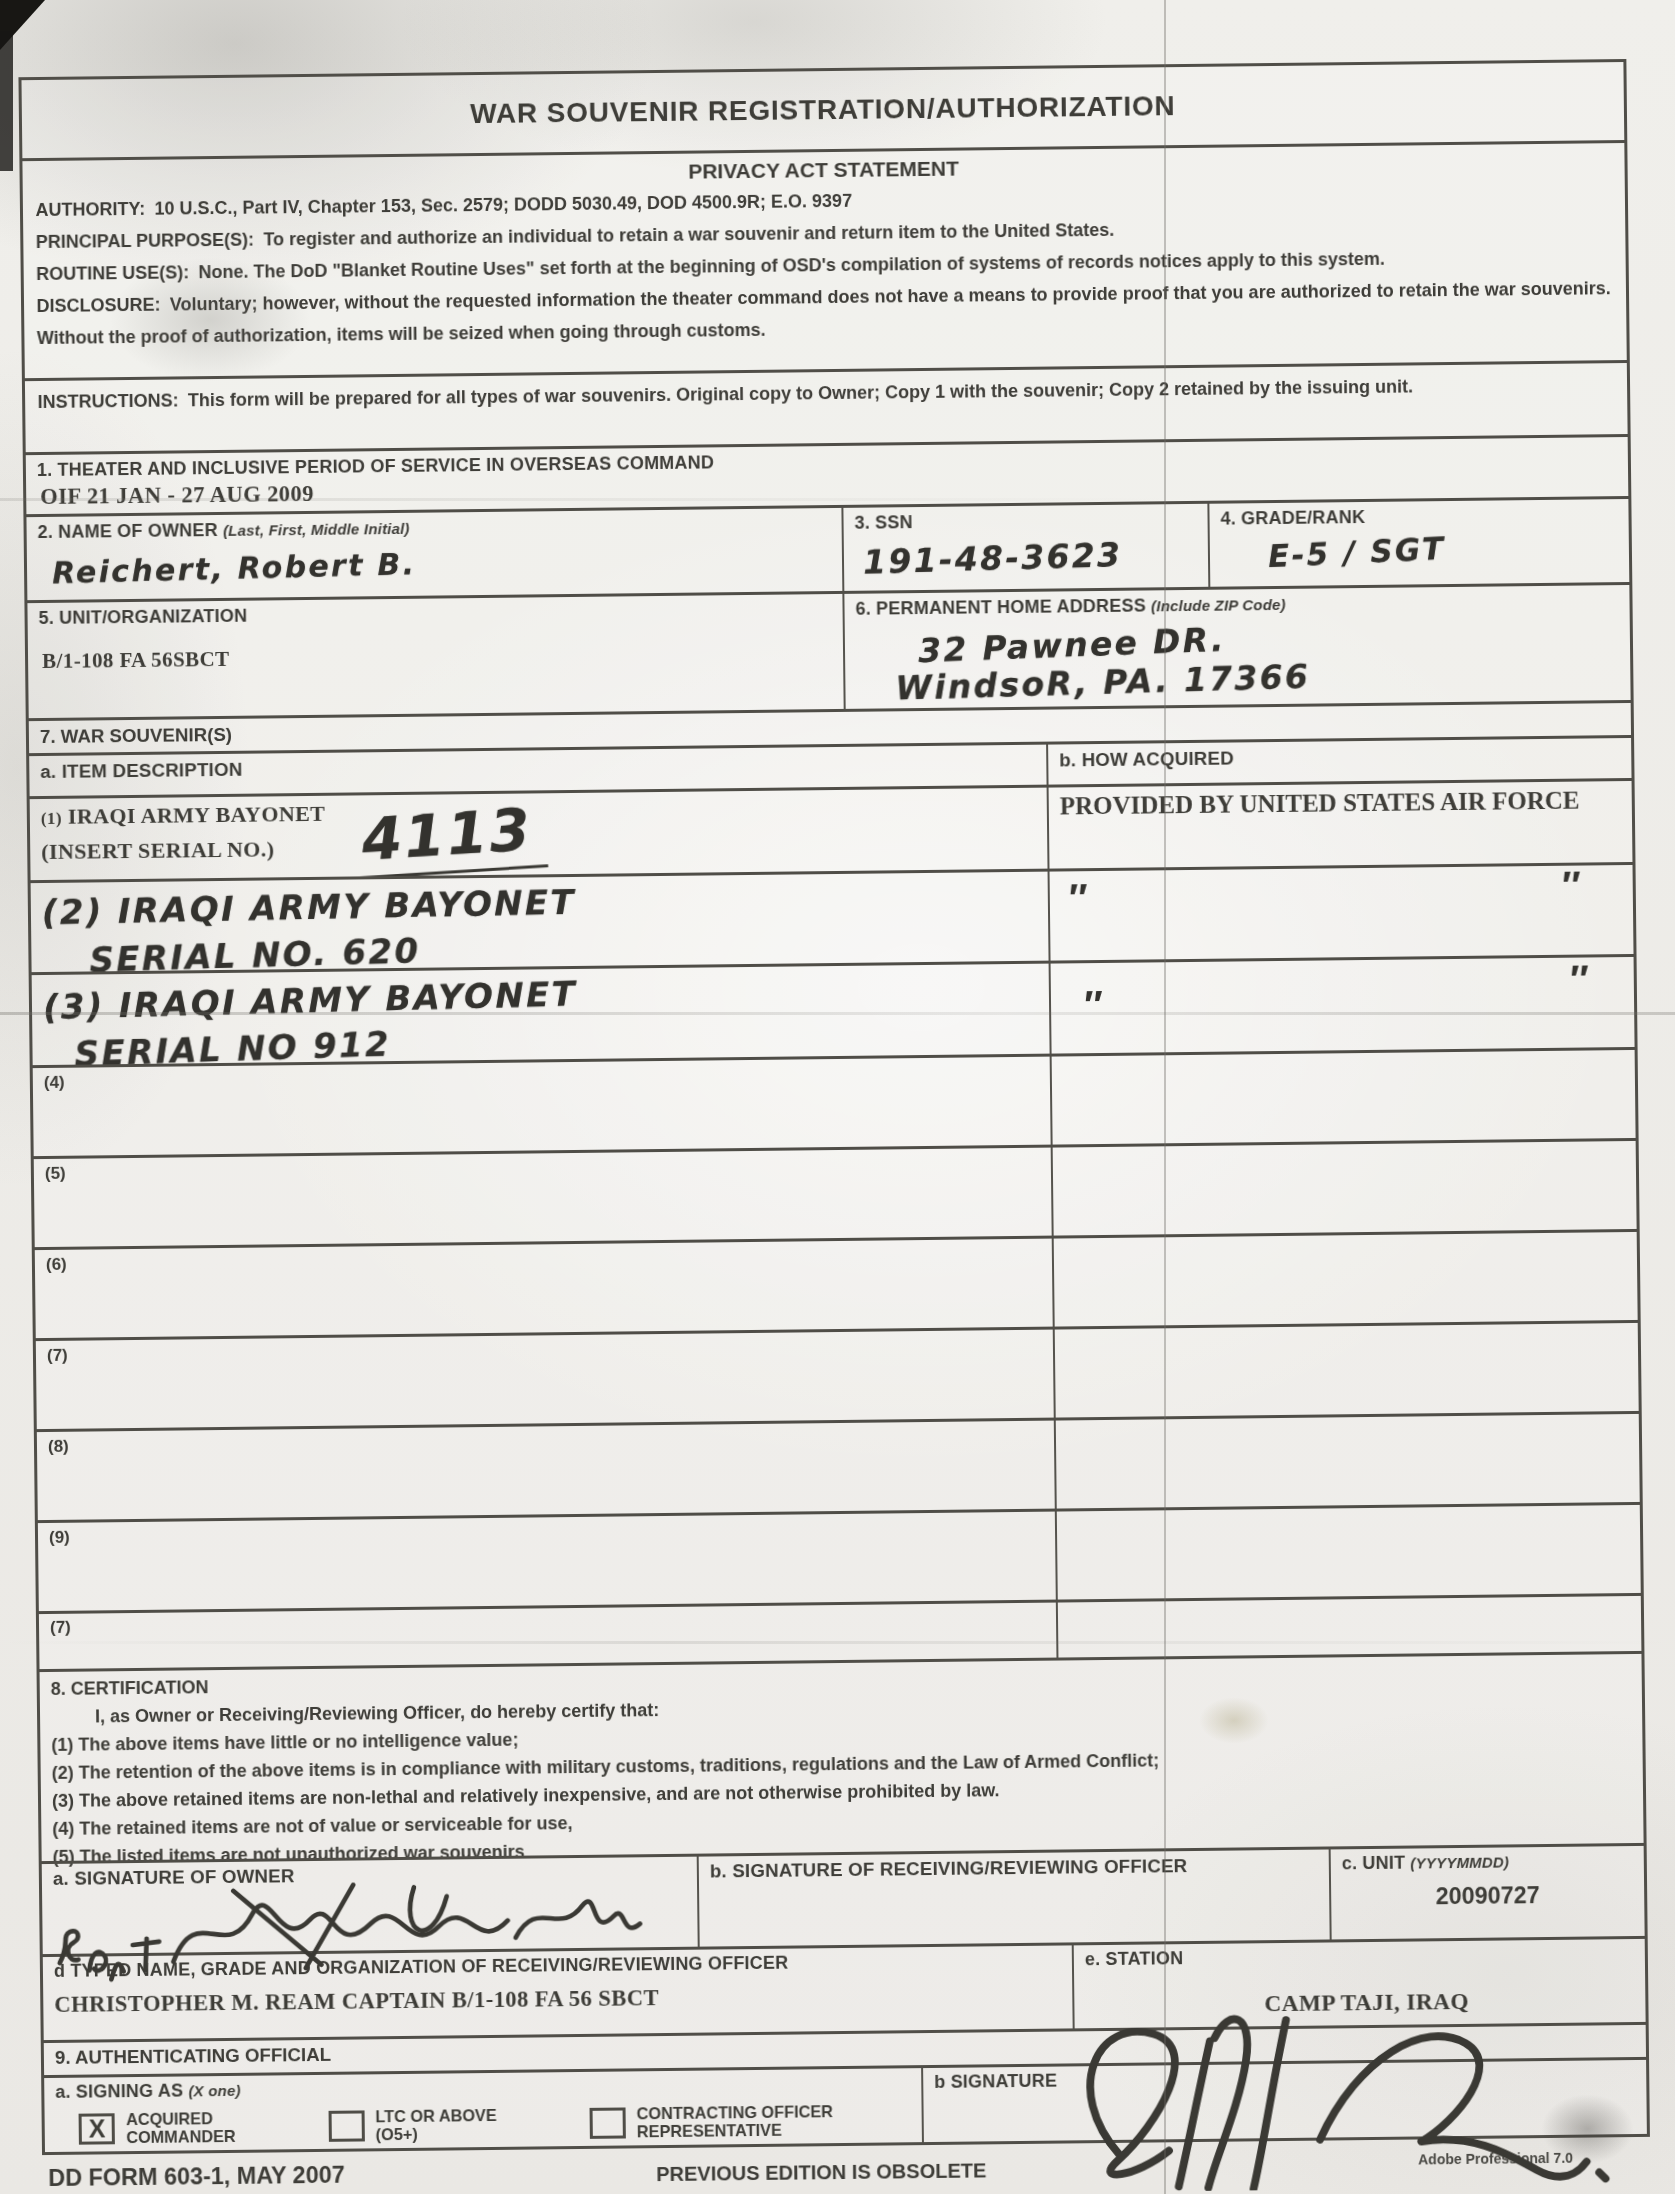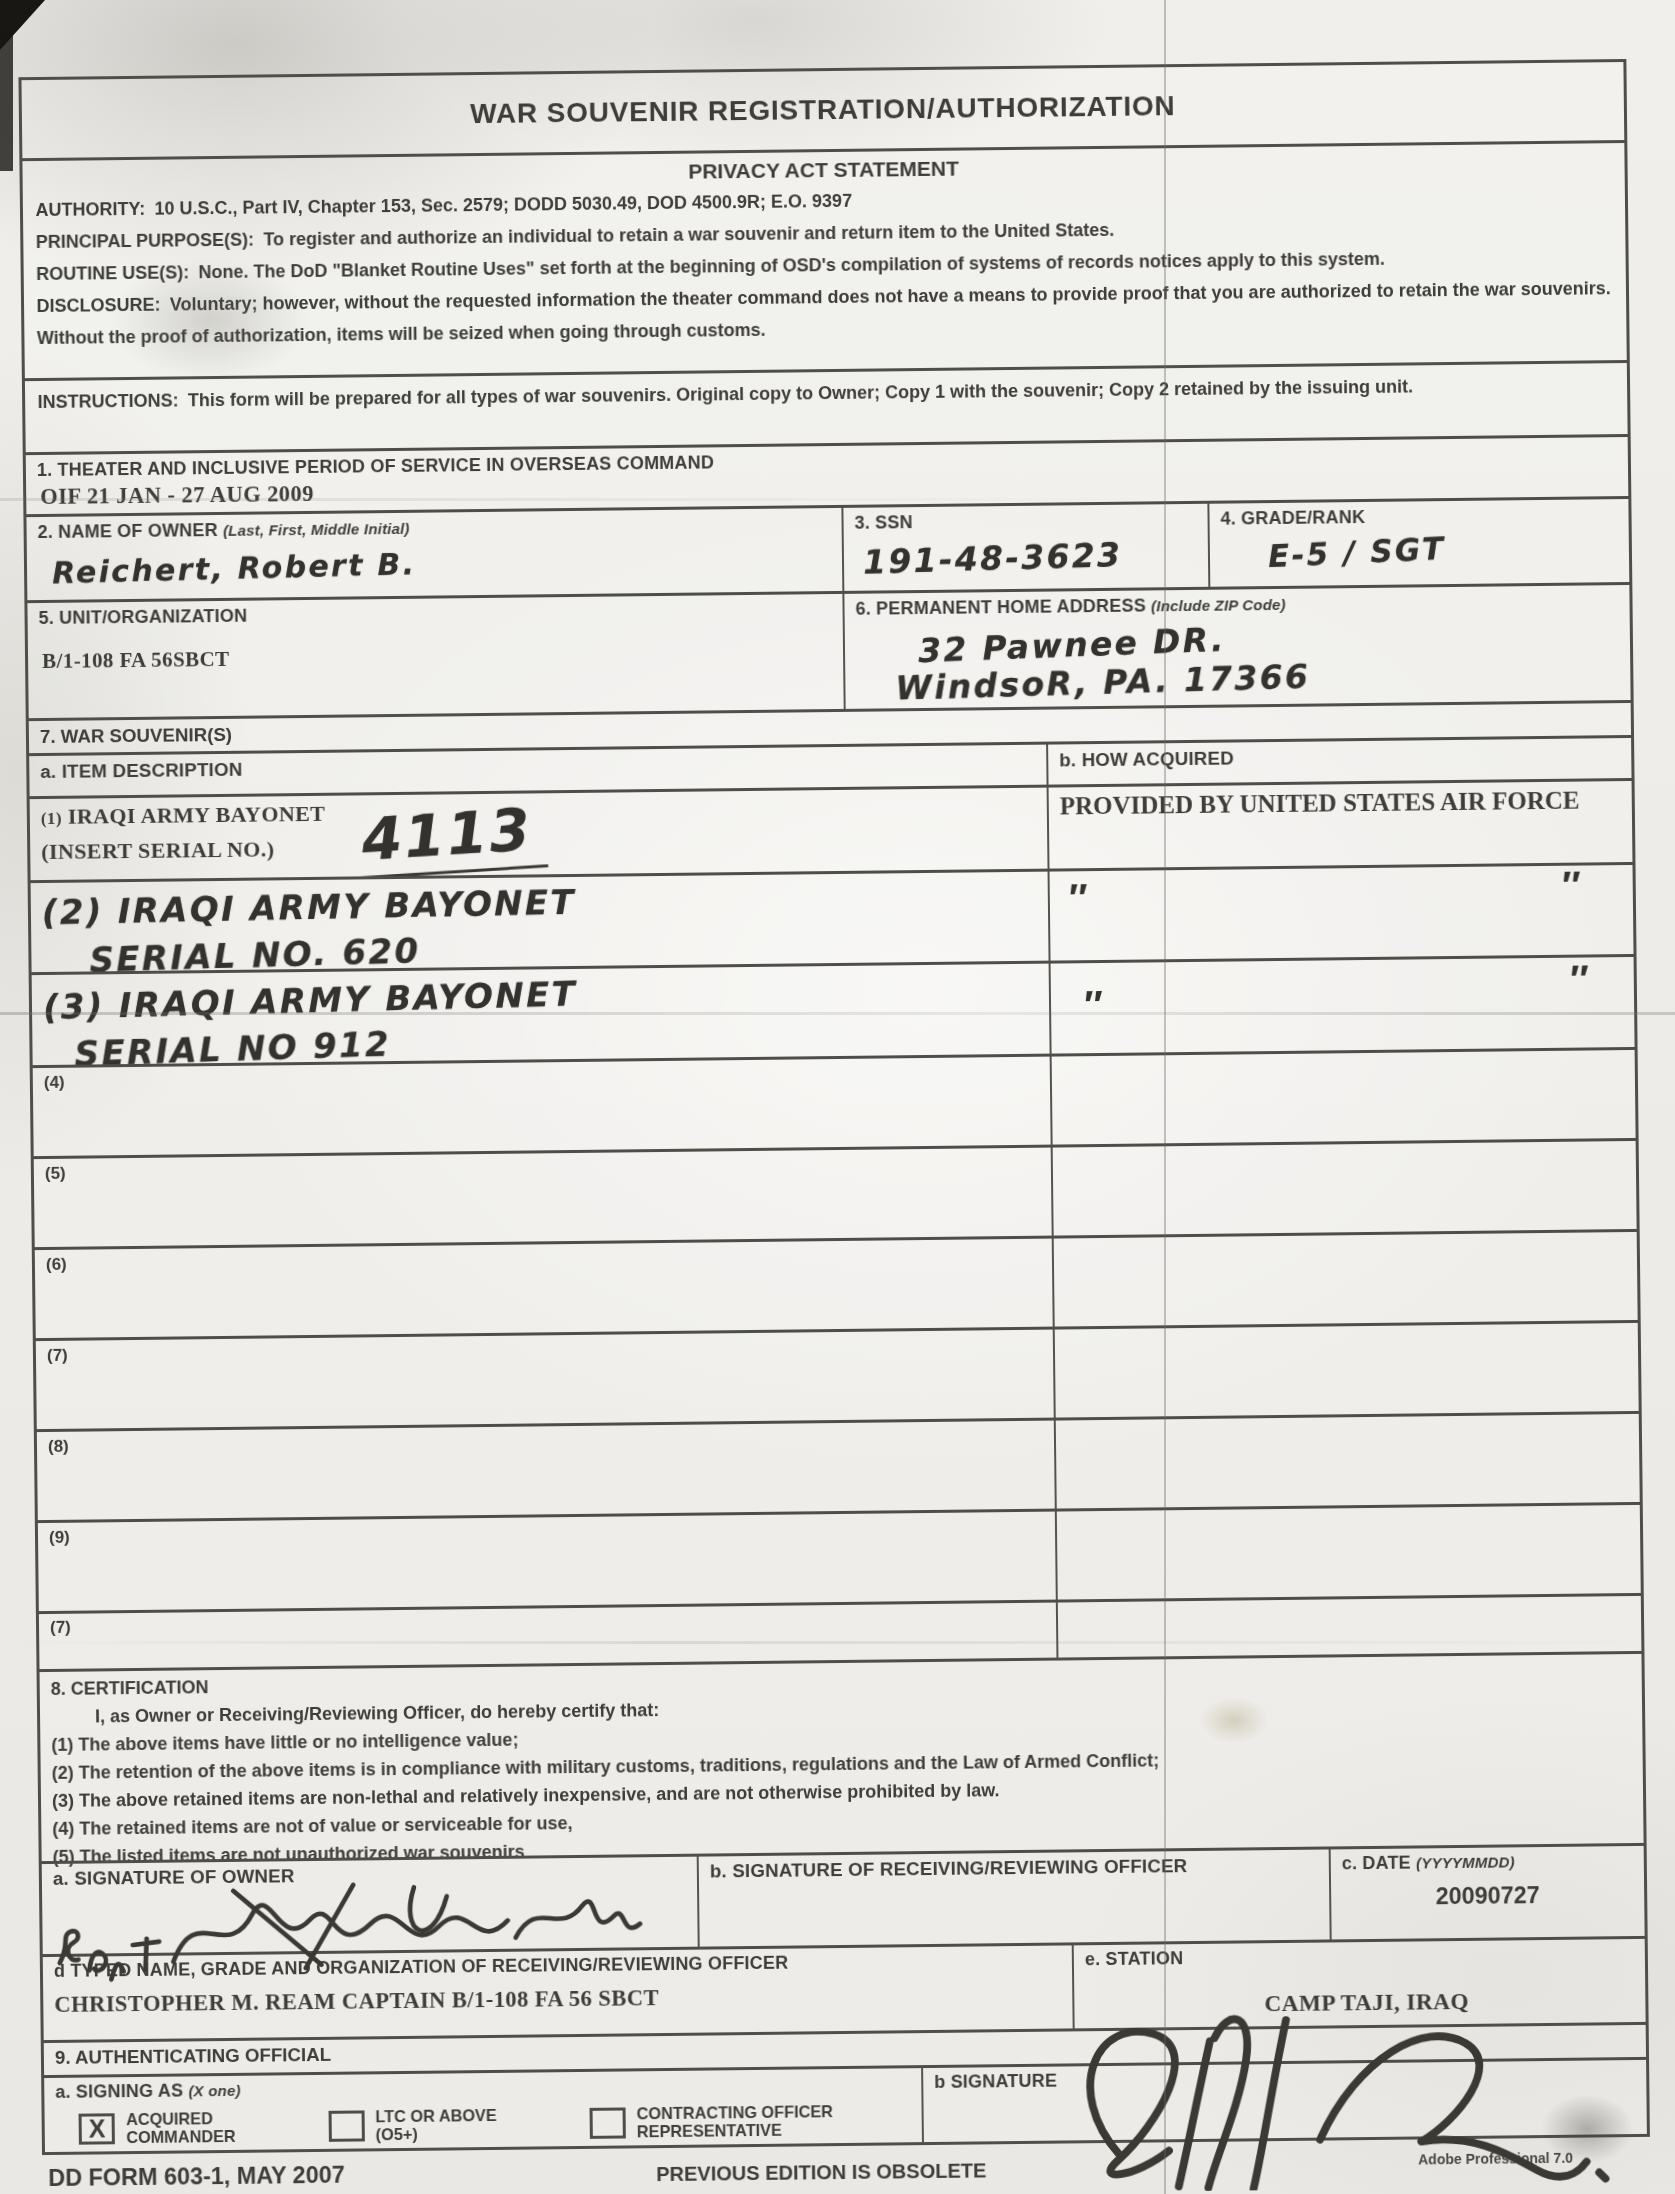--- a/index.html
+++ b/index.html
@@ -209,21 +209,21 @@
     </div>
 
     <div class="sec bt4 row" style="height:93px;">
       <div class="cell" style="width:655px;">
         <div class="lbl" style="font-size:18.7px;">a.  SIGNATURE OF OWNER</div>
       </div>
       <div class="cell vdiv" style="width:632px;">
         <div class="lbl" style="font-size:18.7px;">b. SIGNATURE OF RECEIVING/REVIEWING OFFICER</div>
       </div>
       <div class="cell vdiv" style="flex:1;">
-        <div class="lbl"><span>c.  DATE</span> <span class="paren">(YYYYMMDD)</span></div>
+        <div class="lbl"><span>c.  UNIT</span> <span class="paren">(YYYYMMDD)</span></div>
         <div style="font-weight:bold;font-size:23.4px;text-align:center;margin-top:9.3px;">20090727</div>
       </div>
     </div>
 
     <div class="sec bt4 row" style="height:86px;">
       <div class="cell" style="width:1029px;">
         <div class="lbl">d   TYPED NAME, GRADE AND ORGANIZATION OF RECEIVING/REVIEWING OFFICER</div>
         <div class="typed" style="font-size:22.6px;margin-top:9.3px;">CHRISTOPHER M. REAM  CAPTAIN  B/1-108 FA 56 SBCT</div>
       </div>
       <div class="cell vdiv" style="flex:1;">

